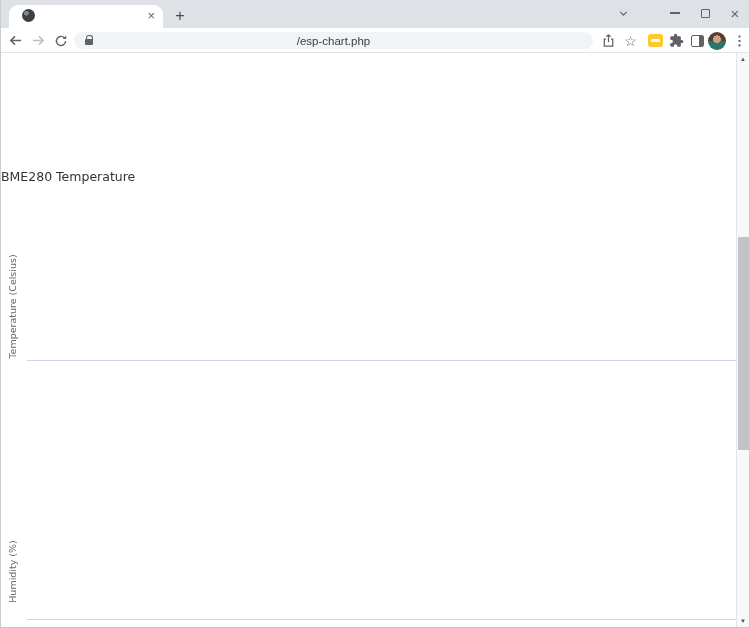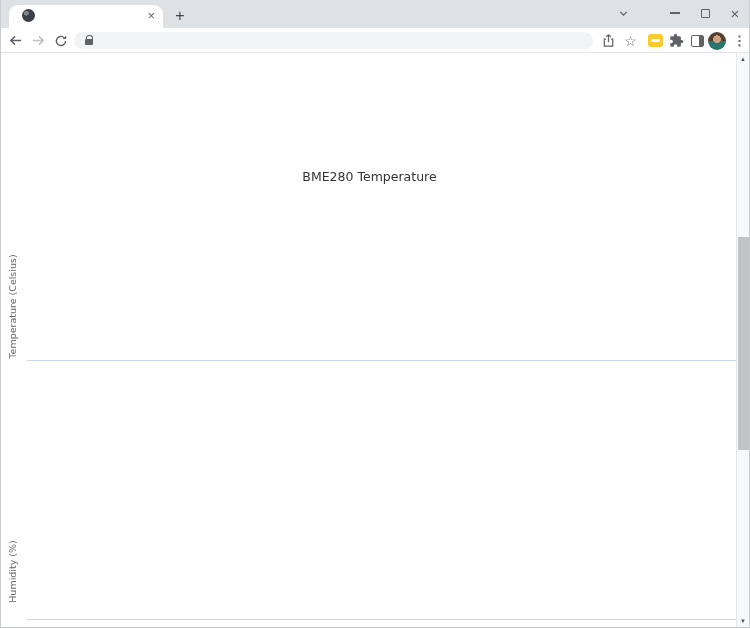--- a/index.html
+++ b/index.html
@@ -41,21 +41,21 @@
   .panel-box { width:13px; height:12px; border:1.5px solid #5f6368; border-radius:2px; position:relative; }
   .panel-box::after { content:""; position:absolute; right:0; top:0; width:4px; height:100%; background:#5f6368; }
   .avatar { width:18px; height:18px; border-radius:50%; overflow:hidden;
             background: radial-gradient(circle at 50% 40%, #cfa284 0 27%, rgba(0,0,0,0) 28%),
                         linear-gradient(180deg, #55402f 0 52%, #27756d 52% 100%); }
 
   
   .content { position:absolute; left:0; top:53px; width:737px; height:574px; background:#fff; overflow:hidden; }
   .page-title { position:absolute; left:0; top:60px; width:737px; text-align:center;
                 font-size:24px; font-weight:bold; color:#000; letter-spacing:0.2px; }
-  .chart-title { position:absolute; width:737px; text-align:center; font-family:"DejaVu Sans", sans-serif;
+  .chart-title { position:absolute; width:737px; font-family:"DejaVu Sans", sans-serif;
                  font-size:12.5px; color:#333333; }
   .ct-1 { top:116px; } .ct-2 { top:375px; }
   .ylabel { position:absolute; width:200px; text-align:center; transform:rotate(-90deg);
             font-family:"DejaVu Sans", sans-serif; font-size:9.5px; color:#666666; white-space:nowrap; }
   .yl-1 { left:-89px; top:248px; } .yl-2 { left:-89px; top:513px; }
   .axis-line { position:absolute; left:26px; width:711px; height:1px; background:#ccd6eb; }
   .ax-1 { top:307px; } .ax-2 { top:566px; }
 
   
   .scrollbar { position:absolute; right:0; top:53px; width:13px; height:574px; background:#f7f8f9; border-left:1px solid #e4e6e8; }
@@ -104,20 +104,21 @@
     </div>
     <div class="navbtn nav-reload">
       <svg width="14" height="14" viewBox="0 0 16 16">
         <path d="M13.2 8a5.2 5.2 0 1 1-1.5-3.7" fill="none" stroke="#5f6368" stroke-width="1.6"></path>
         <path d="M13.9 1.6v4h-4z" fill="#5f6368"></path>
       </svg>
     </div>
 
     <div class="omnibox">
       <span class="lock"></span>
+      <span class="url">/esp-chart.php</span>
     </div>
 
     <div class="tbicon ic-share">
       <svg width="15" height="15" viewBox="0 0 16 16" fill="none" stroke="#5f6368" stroke-width="1.3">
         <path d="M5.2 6.5H3.5v7.5h9V6.5h-1.7"></path>
           <path d="M8 9.8V1.8M8 1.8L5.6 4.2M8 1.8l2.4 2.4"></path>
       </svg>
     </div>
     <div class="tbicon ic-star">
         <span>☆</span>

